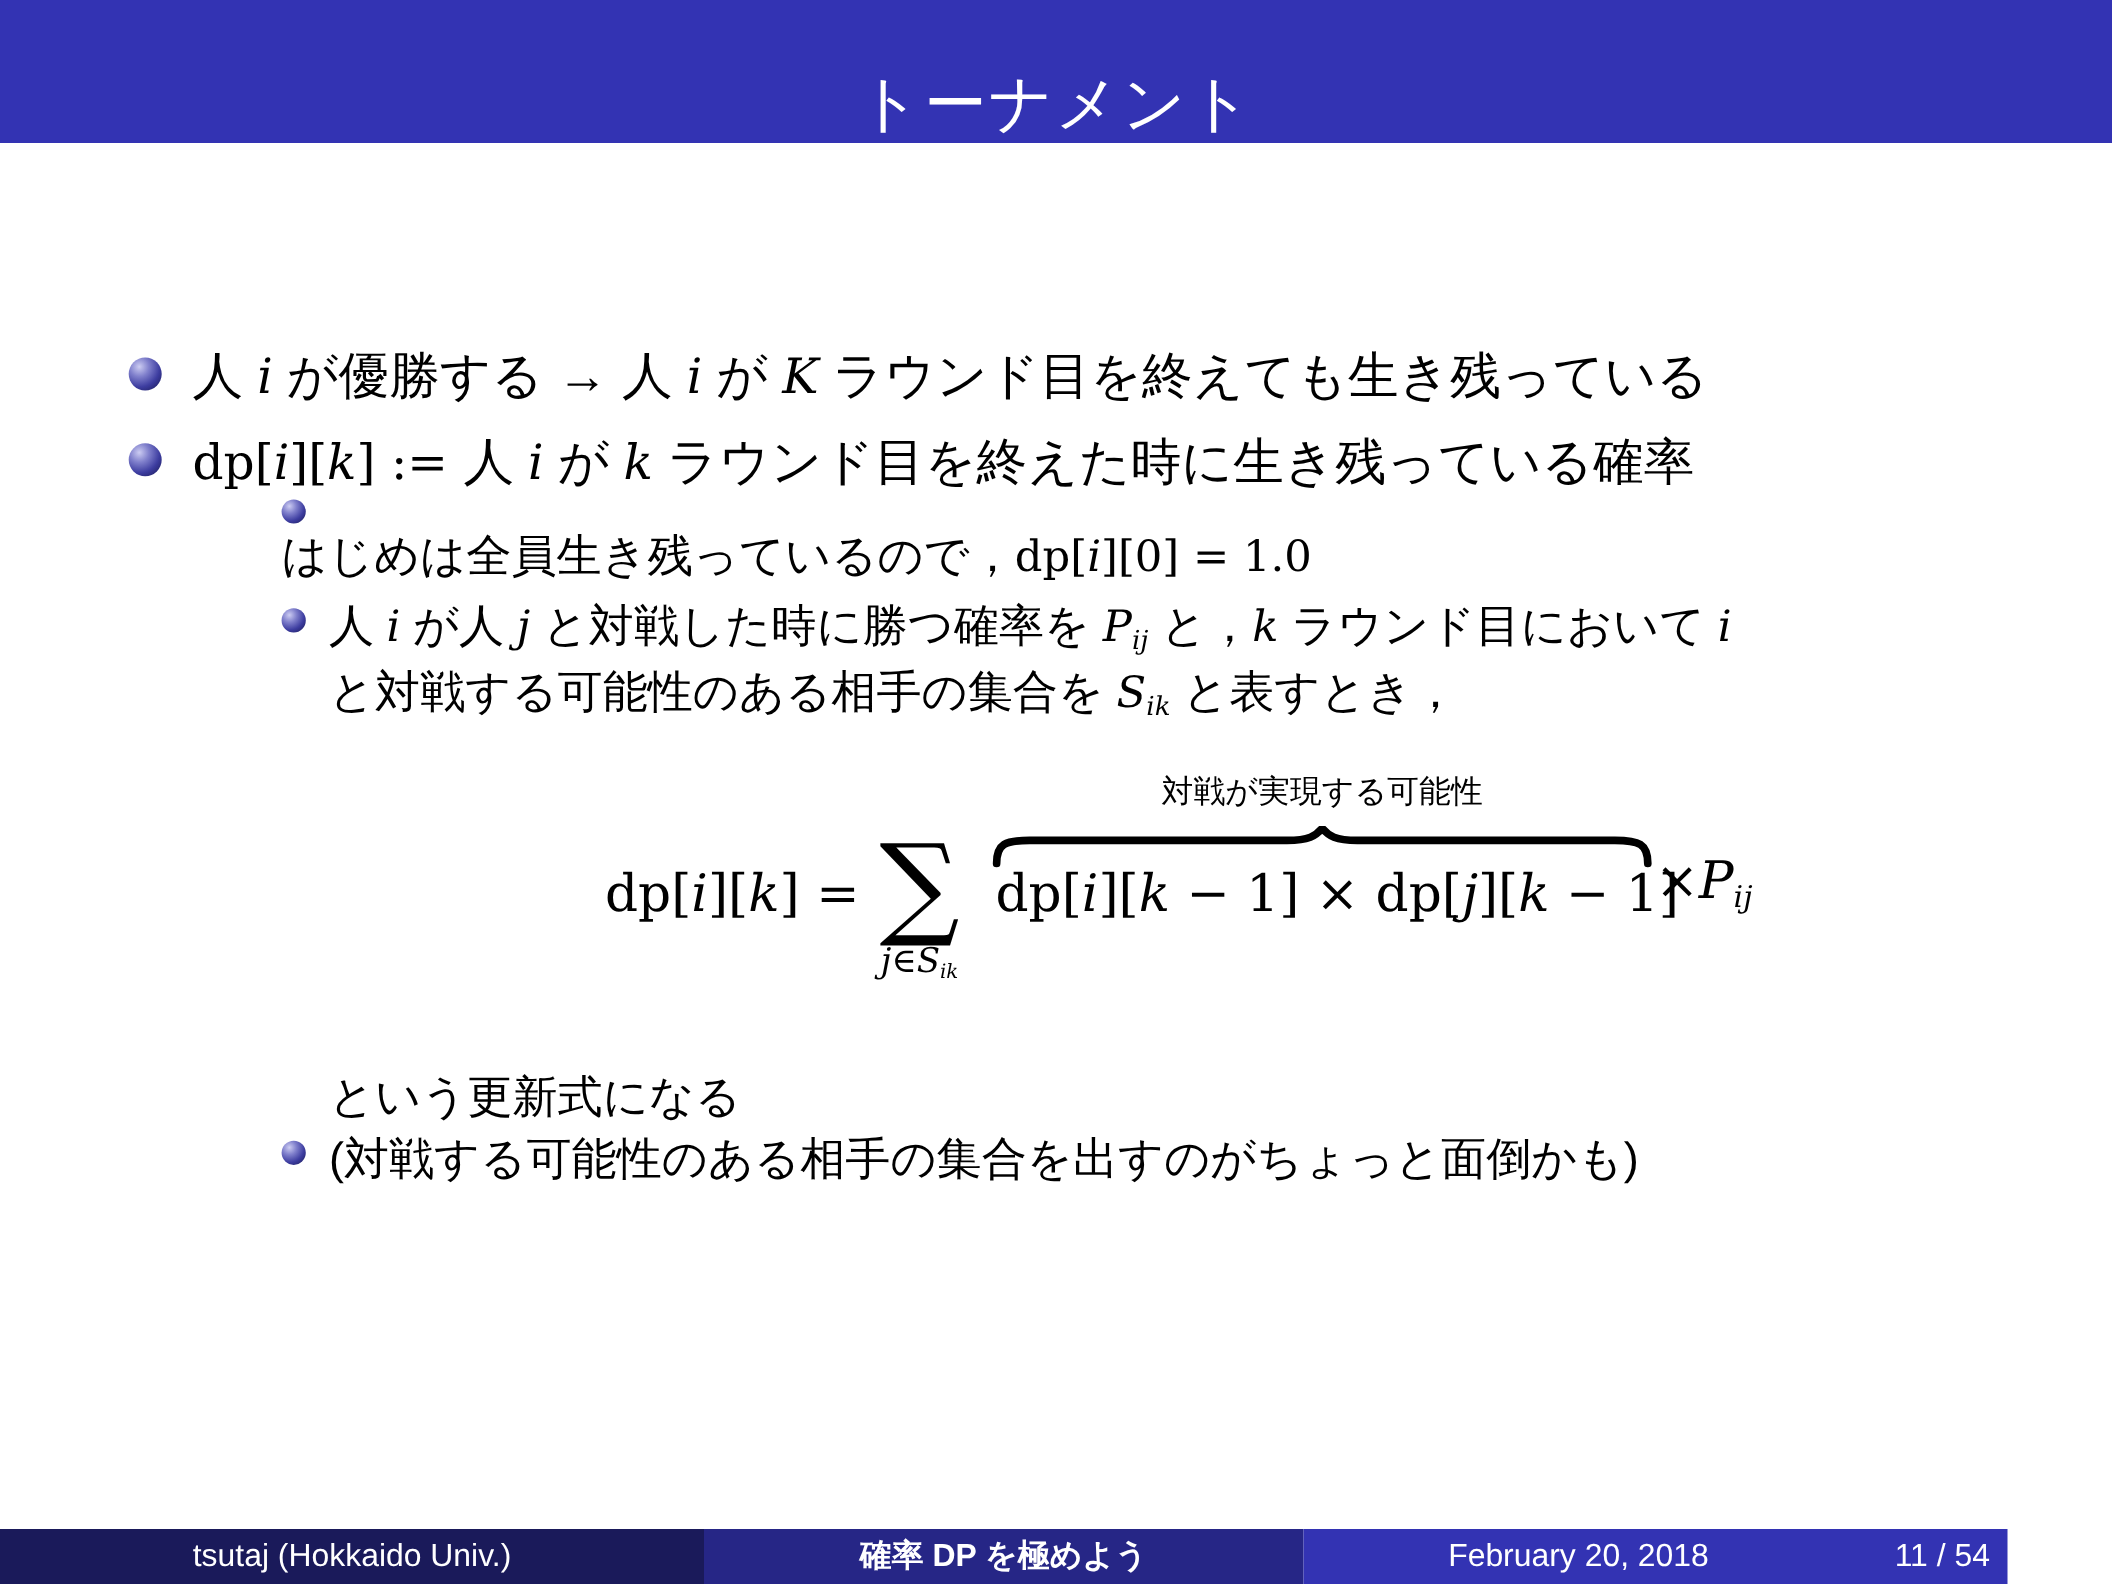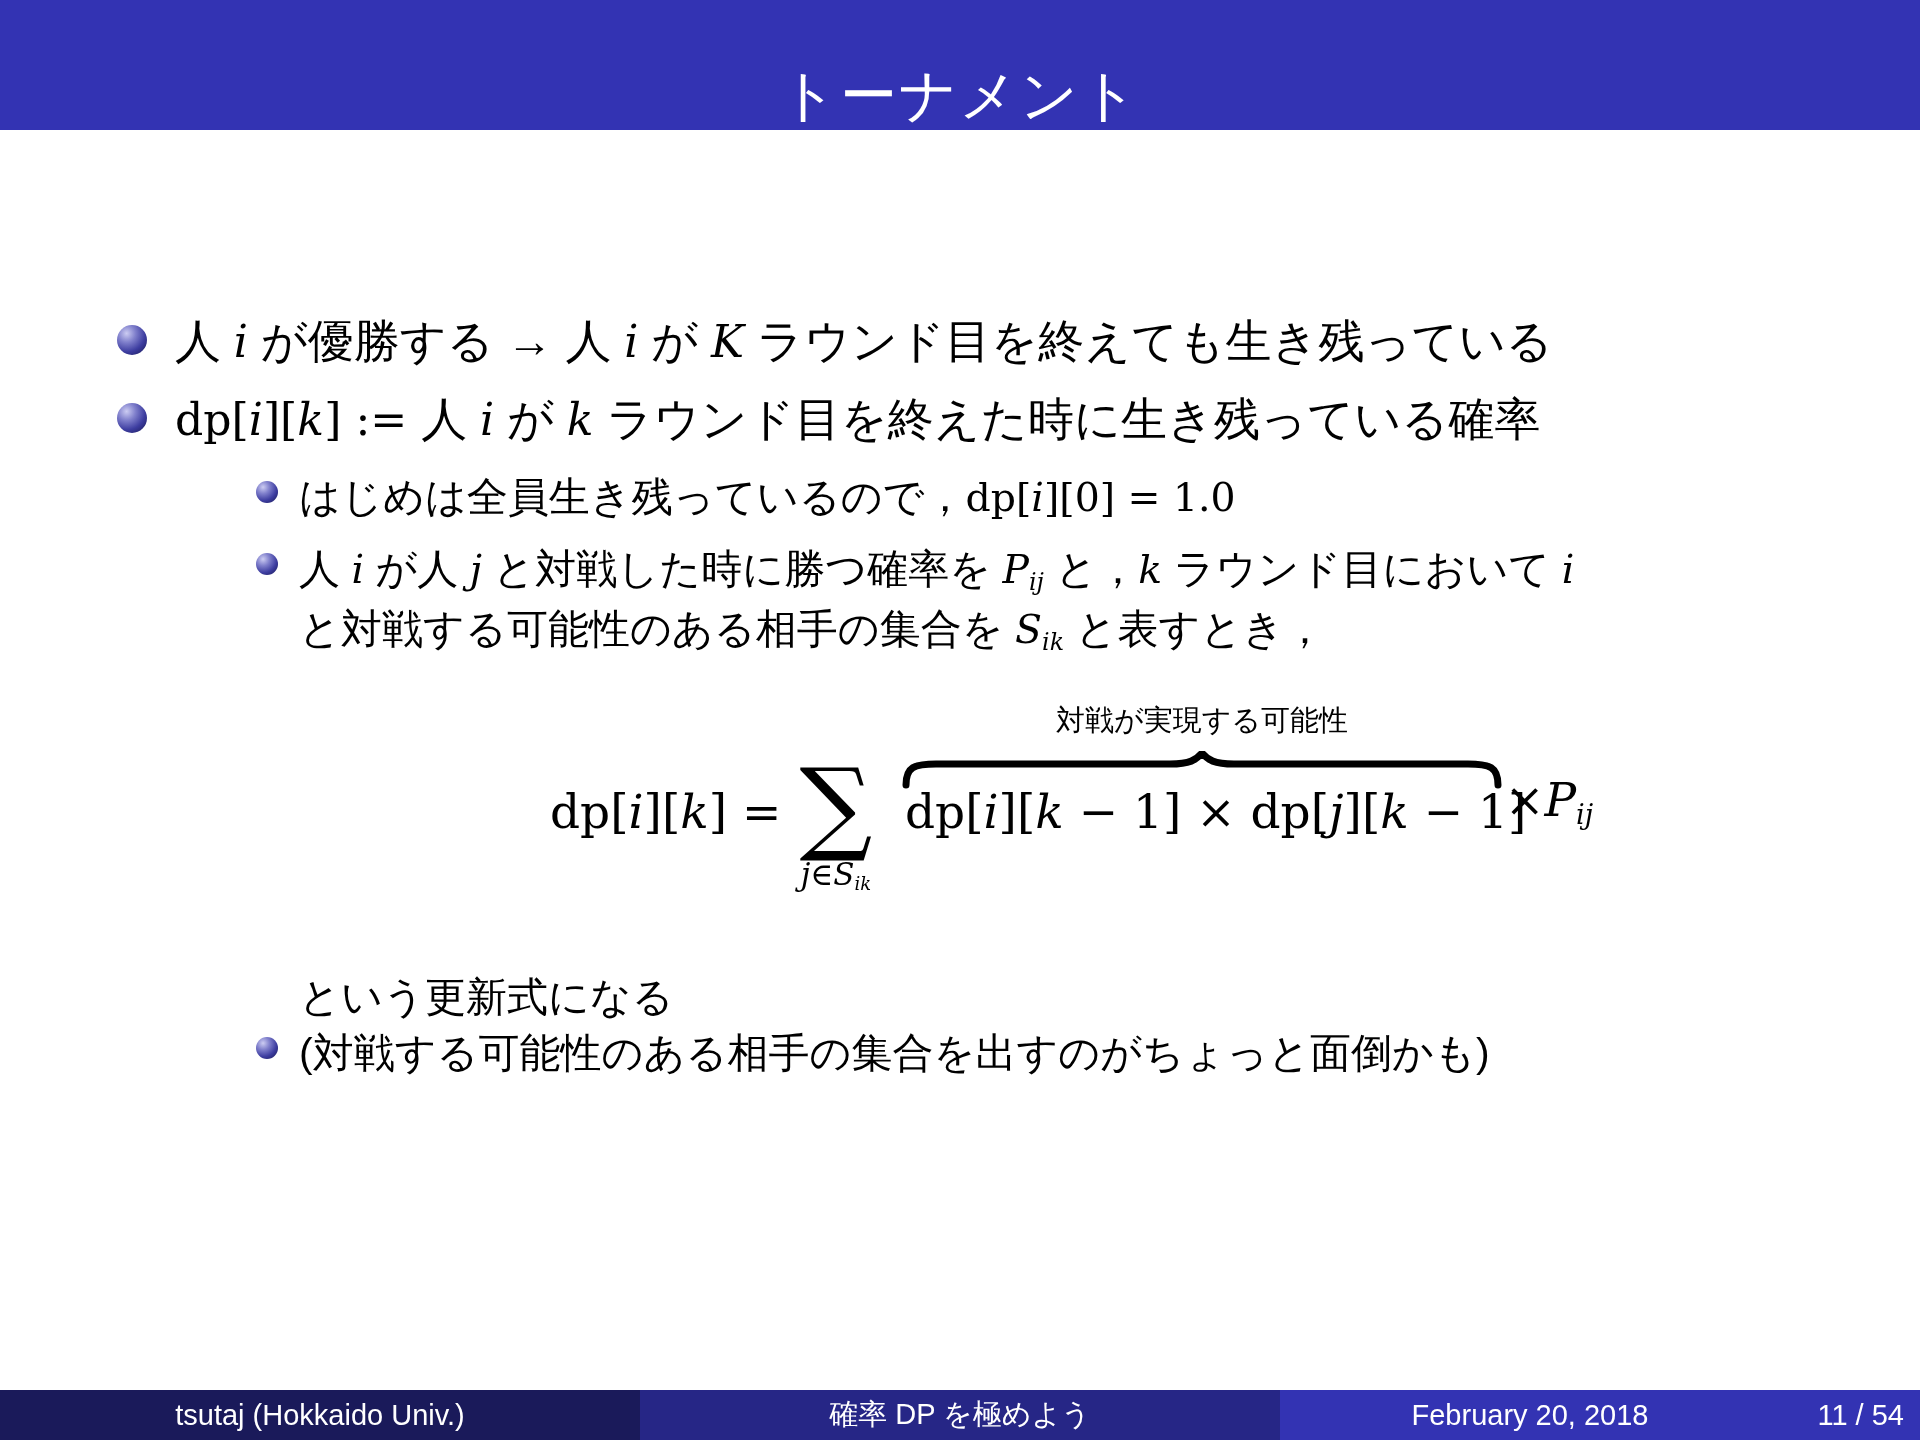--- a/index.html
+++ b/index.html
@@ -51,21 +51,21 @@
   .f-braced{ position:absolute; left:905px; top:784px; font-size:47px; white-space:nowrap; }
   .f-tail  { position:absolute; left:1505px; top:772px; font-size:47px; white-space:nowrap; }
   .f-lhs .seg-m, .f-lhs .seg-i, .f-braced .seg-m, .f-braced .seg-i,
   .f-tail .seg-m, .f-tail .seg-i, .f-sumsub .seg-m, .f-sumsub .seg-i { font-size:1em; }
   .f-lhs .seg-s, .f-braced .seg-s, .f-tail .seg-s, .f-sumsub .seg-s { font-size:0.58em; }
 
   
   .footer { position:absolute; left:0; top:1390px; width:1920px; height:50px; display:flex; color:#fff; }
   .fbox { height:50px; display:flex; align-items:center; justify-content:center; font-size:29px; }
   .fbox.a { width:640px; background:#1a1a5a; }
-  .fbox.b { width:640px; background:#262686; }
+  .fbox.b { width:545px; background:#262686;font-weight:bold; }
   .fbox.c { width:640px; background:#3333b3; position:relative; }
   .fdate { position:absolute; left:0; right:140px; text-align:center; }
   .fpage { position:absolute; right:16px; }
 </style>
 </head>
 <body>
 
 <div class="slide">
 
   <div class="titlebar">
@@ -75,21 +75,21 @@
   <div class="row l1" style="top:312px;">
     <span class="ball"></span>
     <div><span class="seg-t">人 </span><span class="seg-i">i</span><span class="seg-t"> が優勝する → 人 </span><span class="seg-i">i</span><span class="seg-t"> が </span><span class="seg-i">K</span><span class="seg-t"> ラウンド目を終えても生き残っている</span></div>
   </div>
 
   <div class="row l1" style="top:390px;">
     <span class="ball"></span>
     <div><span class="seg-m">dp[</span><span class="seg-i">i</span><span class="seg-m">][</span><span class="seg-i">k</span><span class="seg-m">] := </span><span class="seg-t">人 </span><span class="seg-i">i</span><span class="seg-t"> が </span><span class="seg-i">k</span><span class="seg-t"> ラウンド目を終えた時に生き残っている確率</span></div>
   </div>
 
-  <div class="row l2" style="top:468px;">
+  <div class="row l2" style="top:441px;flex-direction:column;">
     <span class="ball small"></span>
     <div><span class="seg-t">はじめは全員生き残っているので，</span><span class="seg-m">dp[</span><span class="seg-i">i</span><span class="seg-m">][0] = 1.0</span></div>
   </div>
 
   <div class="row l2" style="top:540px;">
     <span class="ball small"></span>
     <div>
       <div><span class="seg-t">人 </span><span class="seg-i">i</span><span class="seg-t"> が人 </span><span class="seg-i">j</span><span class="seg-t"> と対戦した時に勝つ確率を </span><span class="seg-i">P</span><span class="seg-s">ij</span><span class="seg-t"> と，</span><span class="seg-i">k</span><span class="seg-t"> ラウンド目において </span><span class="seg-i">i</span></div>
       <div><span class="seg-t">と対戦する可能性のある相手の集合を </span><span class="seg-i">S</span><span class="seg-s">ik</span><span class="seg-t"> と表すとき，</span></div>
     </div>

